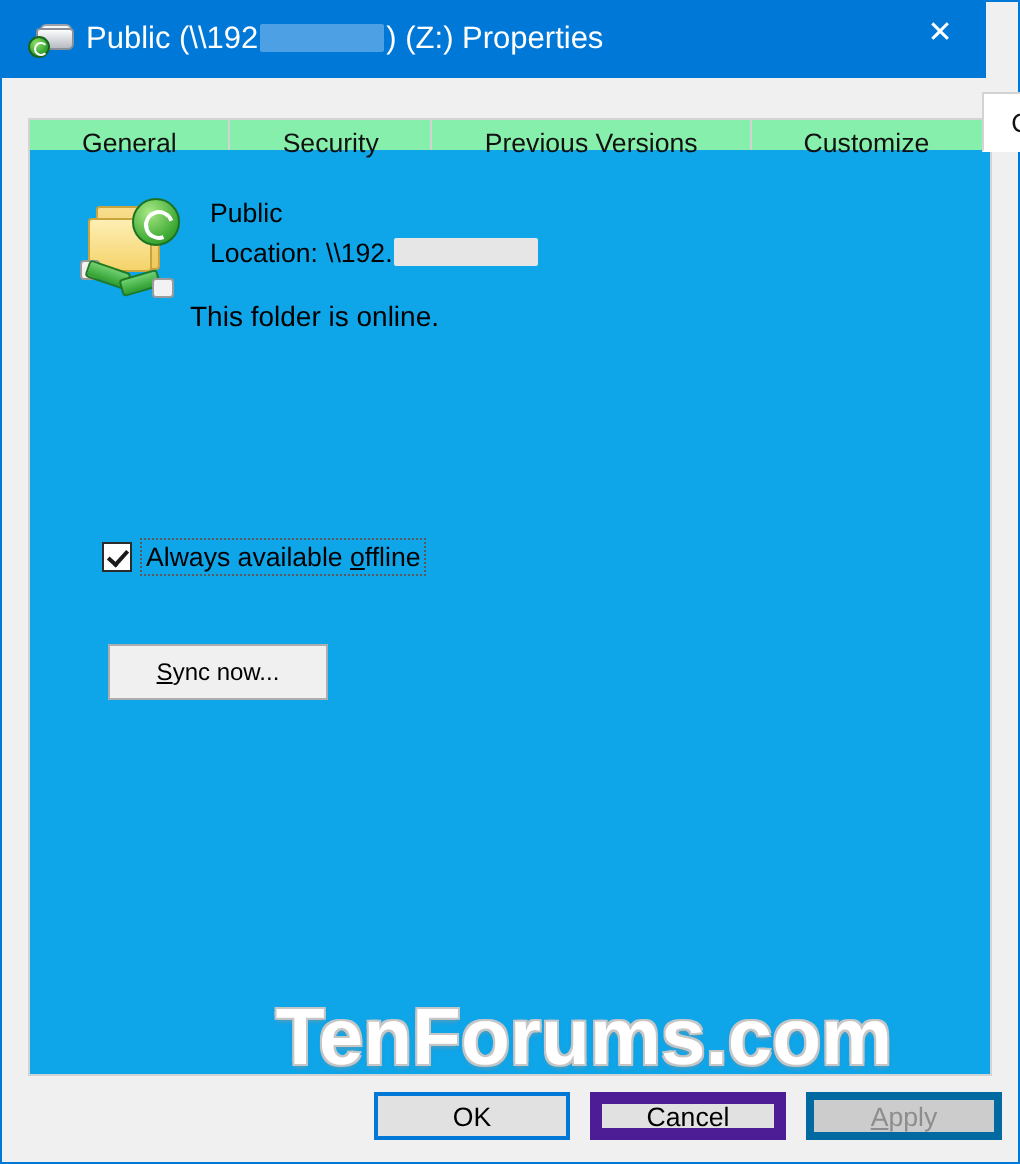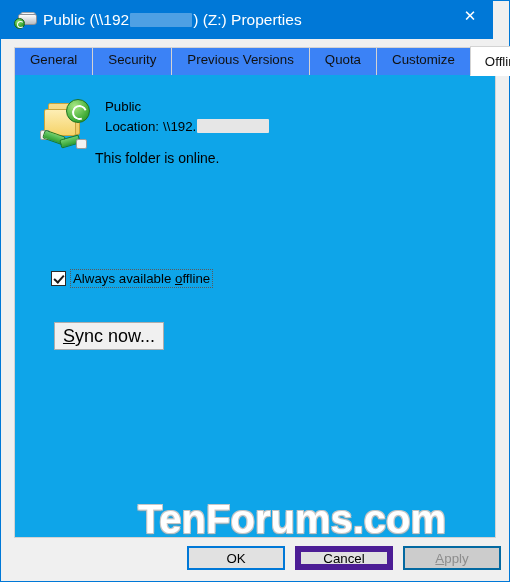--- a/index.html
+++ b/index.html
@@ -119,26 +119,26 @@
   .tabstrip {
     position: absolute;
     left: 13px;
     top: 47px;
     height: 27px;
     display: flex;
     align-items: flex-end;
     z-index: 4;
   }
   .tab {
-    height: 28px;
+    height: 16px;
     line-height: 24px;
-    padding: 0 15px;
+    padding: 0 26px;
     font-size: 13.3px;
     color: #111111;
-    background: #3b82f6;
+    background: #86efac;
     border: 1px solid #d3d3d3;
     border-bottom: none;
     box-sizing: border-box;
     margin-right: -1px;
     white-space: nowrap;
   }
   .tab.active {
     height: 30px;
     line-height: 29px;
     background: #ffffff;
@@ -325,21 +325,21 @@
 
   .sync-btn {
     position: absolute;
     left: 39px;
     top: 247px;
     width: 110px;
     height: 28px;
     background: #f0f0f0;
     border: 1px solid #adadad;
     box-sizing: border-box;
-    font-size: 18px;
+    font-size: 12px;
     color: #000000;
     font-family: "Liberation Sans", sans-serif;
     display: flex;
     align-items: center;
     justify-content: center;
   }
 
   
   .watermark {
     position: absolute;
@@ -392,21 +392,21 @@
     border: 2px solid #0078d7;
   }
   .btn.cancel {
     left: 294px;
     background: #e1e1e1;
     border: 6px solid #4c1d95;
   }
   .btn.apply {
     left: 402px;
     background: #cccccc;
-    border: 2px solid #0369a1;
+    border: 4px solid #0369a1;
     color: #8d8d8d;
   }
 </style>
 </head>
 <body>
 
 <div class="window">
 
   <div class="titlebar">
 
@@ -427,23 +427,20 @@
 
   <div class="tabstrip">
     <div class="tab">
       <span>General</span>
     </div>
     <div class="tab">
       <span>Security</span>
     </div>
     <div class="tab">
       <span>Previous Versions</span>
-    </div>
-    <div class="tab">
-      <span>Quota</span>
     </div>
     <div class="tab">
       <span>Customize</span>
     </div>
     <div class="tab active">
       <span>Offline Files</span>
     </div>
   </div>
 
   <div class="content">

